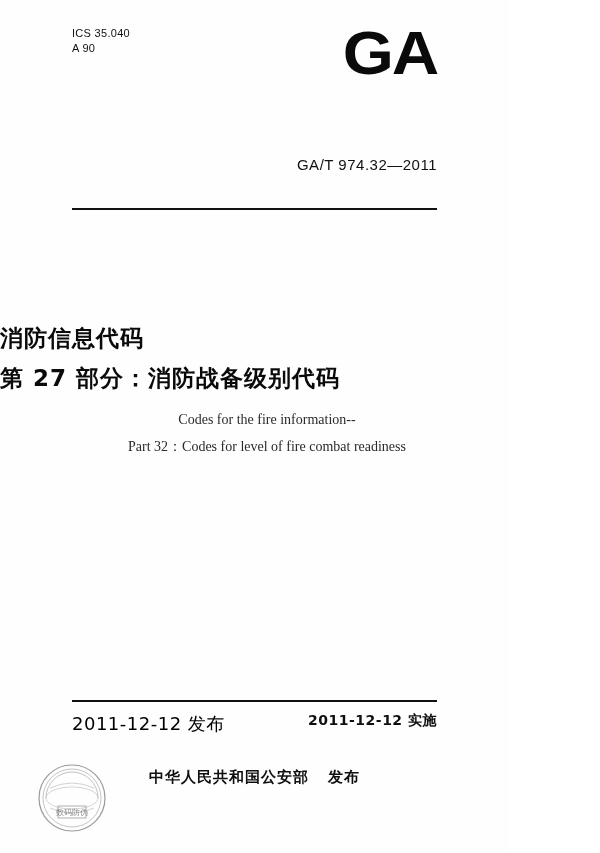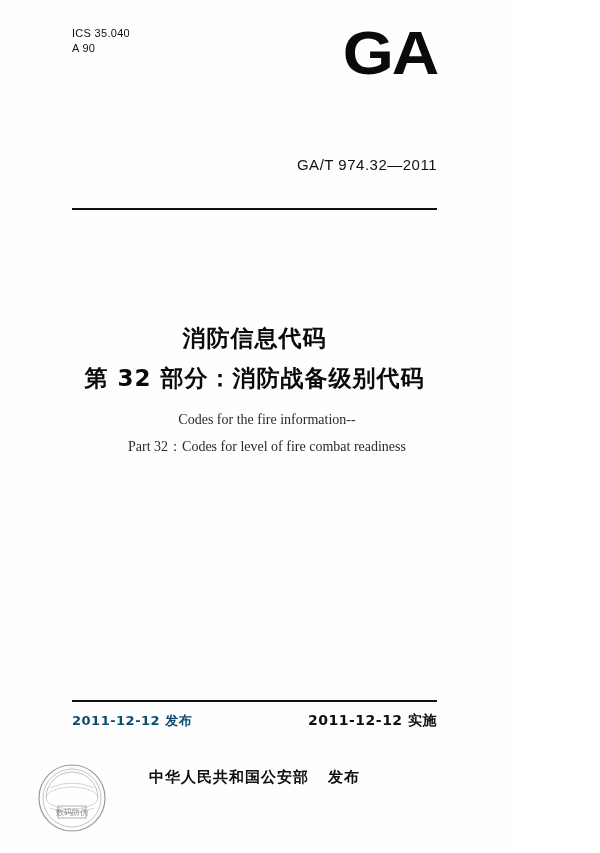--- a/index.html
+++ b/index.html
@@ -79,21 +79,21 @@
     height: 2px;
     background: #111;
   }
 
   
   .title-cn {
     position: absolute;
     left: 0;
     right: 0;
     top: 318px;
-    text-align: center;
+    text-align: left;
     font-family: "DejaVu Sans", sans-serif;
     font-size: 23px;
     font-weight: bold;
     letter-spacing: 1px;
     line-height: 1.75;
     color: #0a0a0a;
   }
   .title-cn .line2 {
     display: block;
   }
@@ -122,24 +122,24 @@
     top: 700px;
     height: 2px;
     background: #111;
   }
 
   .issue-date {
     position: absolute;
     left: 72px;
     top: 712px;
     font-family: "DejaVu Sans", sans-serif;
-    font-weight: bold;
-    font-size: 13px;
+    font-weight: normal;
+    font-size: 18px;
     letter-spacing: 0.5px;
-    color: #0c4a6e;
+    color: #000000;
   }
 
   .effective-date {
     position: absolute;
     right: 72px;
     top: 712px;
     font-family: "DejaVu Sans", sans-serif;
     font-weight: bold;
     font-size: 14px;
     letter-spacing: 0.5px;
@@ -184,21 +184,21 @@
 
   <div class="ga-logo">GA</div>
 
 
   <div class="std-number">GA/T 974.32—2011</div>
 
   <div class="rule-top"></div>
 
   <div class="title-cn">
     <span>消防信息代码</span>
-    <span class="line2">第 32 部分：消防战备级别代码</span>
+    <span class="line2">第 27 部分：消防战备级别代码</span>
   </div>
 
   <div class="title-en">
     <span>Codes for the fire information--</span>
     <span class="en2">Part 32：Codes for level of fire combat readiness</span>
   </div>
 
   <div class="rule-bottom"></div>
 
   <div class="issue-date">2011-12-12 发布</div>

